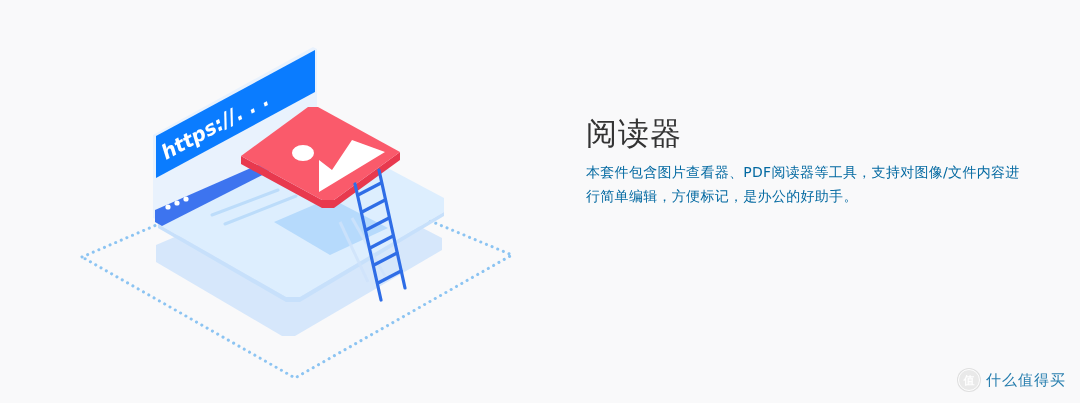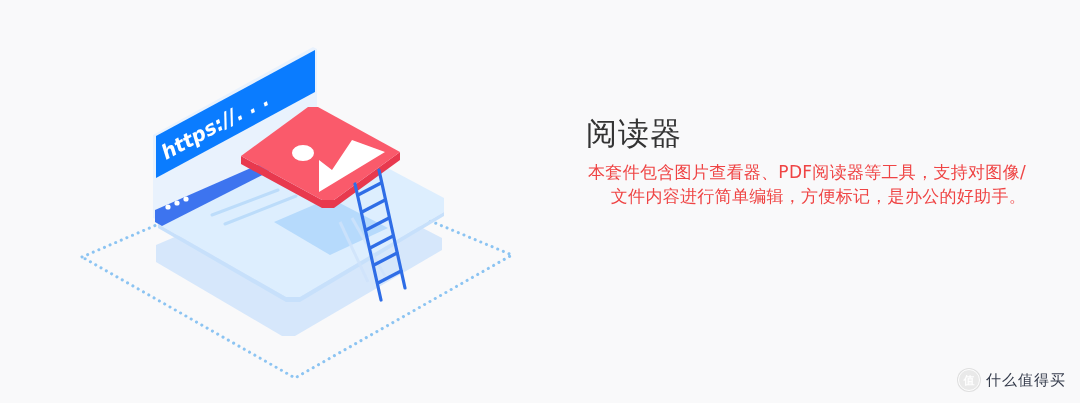--- a/index.html
+++ b/index.html
@@ -5,24 +5,24 @@
   html, body { margin: 0; padding: 0; }
   body {
     width: 1080px; height: 403px; overflow: hidden;
     background: #f9f9fa;
     font-family: "DejaVu Sans", "Liberation Sans", sans-serif;
     position: relative;
   }
   .illustration { position: absolute; left: 0; top: 0; width: 560px; height: 403px; }
   .text-block { position: absolute; left: 586px; top: 104px; width: 440px; }
   .title { font-size: 31px; color: #333333; line-height: 42px; margin: 8px 0 6px 0; font-weight: normal; letter-spacing: 1px; }
-  .desc { font-size: 17px; color: #ef4444; line-height: 24px; margin: 0; letter-spacing: 0.3px; text-align: right; }
+  .desc { font-size: 14px; color: #0369a1; line-height: 24px; margin: 0; letter-spacing: 0.3px; }
   .watermark { position: absolute; right: 14px; bottom: 12px; display: flex; align-items: center; gap: 6px; opacity: 0.85; }
   .wm-badge { width: 20px; height: 20px; border-radius: 50%; background: #e7e7e7; border: 1px solid #ffffff; display: flex; align-items: center; justify-content: center; font-size: 11px; color: #ffffff; font-weight: bold; box-shadow: 0 0 0 1px #dcdcdc; }
-  .wm-text { font-size: 15px; color: #0f172a; letter-spacing: 1px; }
+  .wm-text { font-size: 15px; color: #0369a1; letter-spacing: 1px; }
 </style>
 </head>
 <body>
 
 <svg class="illustration" viewBox="0 0 560 403" xmlns="http://www.w3.org/2000/svg">
 
   <polygon points="82,257 296,165 512,255 295,378" fill="none" stroke="#8cc4f2" stroke-width="3" stroke-dasharray="0.1 6" stroke-linecap="round"></polygon>
 
   <polygon points="156,245 320,175 442,238 442,250 295,336 282,336 156,262" fill="#d6e7fb"></polygon>
 

